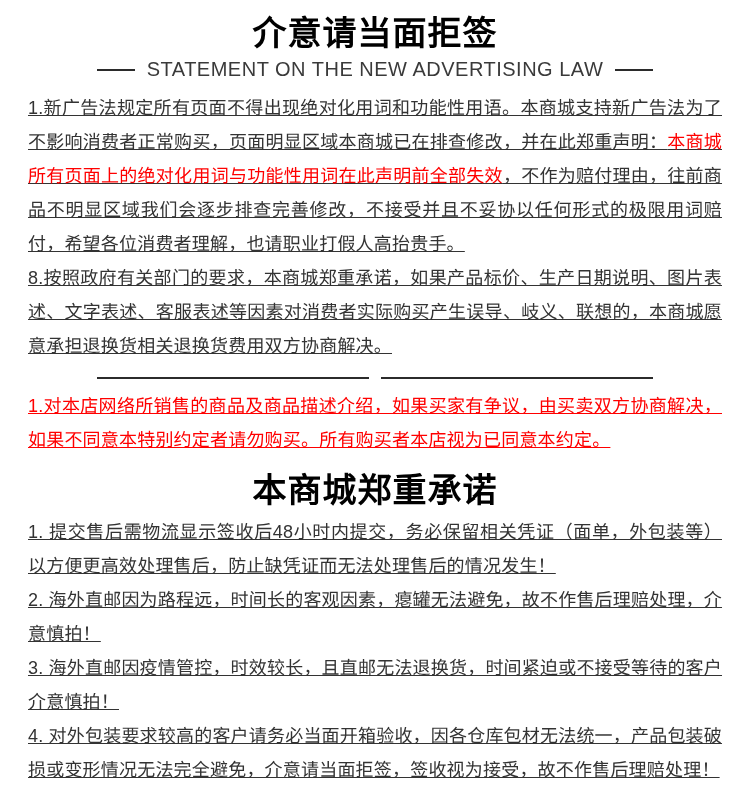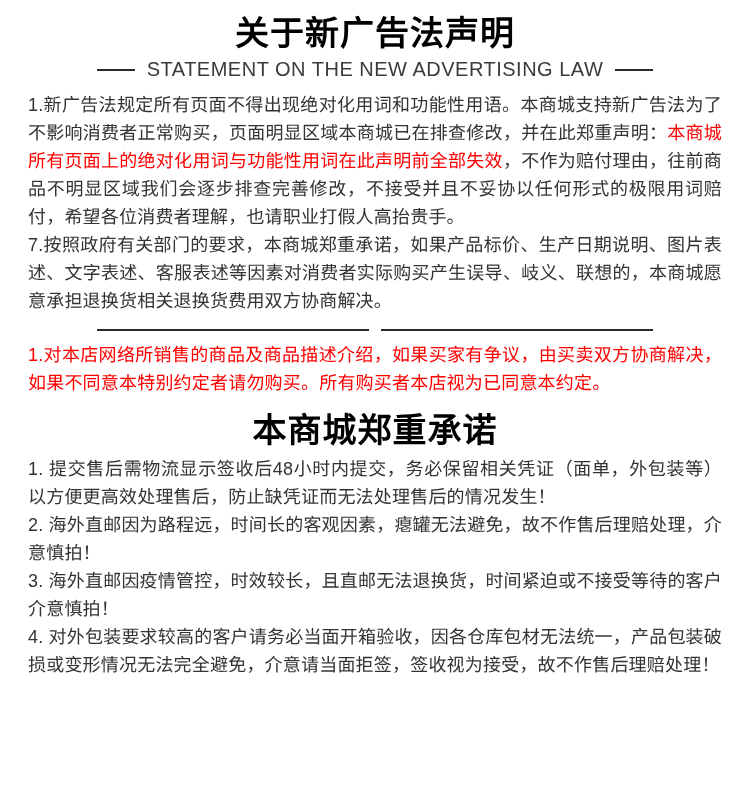--- a/index.html
+++ b/index.html
@@ -46,41 +46,42 @@
   .subtitle {
     white-space: nowrap;
     font-size: 20px;
     font-weight: 500;
     color: #3a3a3a;
     letter-spacing: 0.5px;
   }
   .body-text {
     margin: 0;
     font-size: 18px;
-    line-height: 28px;
+    line-height: 34px;
     color: #333333;
     text-align: justify;
     letter-spacing: 0.2px;
+    text-decoration: underline;
   }
   .red { color: #ff0000; }
 </style>
 </head>
 <body>
 
 <div class="page">
 
   <div class="section">
-    <h1 class="section-title">关于新广告法声明</h1>
+    <h1 class="section-title">介意请当面拒签</h1>
     <div class="subtitle-row">
       <span class="rule"></span>
       <span class="subtitle">STATEMENT ON THE NEW ADVERTISING LAW</span>
       <span class="rule"></span>
     </div>
     <p class="body-text"><span>1.新广告法规定所有页面不得出现绝对化用词和功能性用语。本商城支持新广告法为了不影响消费者正常购买，页面明显区域本商城已在排查修改，并在此郑重声明：</span><span class="red">本商城所有页面上的绝对化用词与功能性用词在此声明前全部失效</span><span>，不作为赔付理由，往前商品不明显区域我们会逐步排查完善修改，不接受并且不妥协以任何形式的极限用词赔付，希望各位消费者理解，也请职业打假人高抬贵手。</span></p>
-    <p class="body-text">7.按照政府有关部门的要求，本商城郑重承诺，如果产品标价、生产日期说明、图片表述、文字表述、客服表述等因素对消费者实际购买产生误导、岐义、联想的，本商城愿意承担退换货相关退换货费用双方协商解决。</p>
+    <p class="body-text">8.按照政府有关部门的要求，本商城郑重承诺，如果产品标价、生产日期说明、图片表述、文字表述、客服表述等因素对消费者实际购买产生误导、岐义、联想的，本商城愿意承担退换货相关退换货费用双方协商解决。</p>
   </div>
 
   <div class="section">
     <div class="subtitle-row">
       <span class="rule"></span>
       <span class="rule"></span>
     </div>
     <p class="body-text red">1.对本店网络所销售的商品及商品描述介绍，如果买家有争议，由买卖双方协商解决，如果不同意本特别约定者请勿购买。所有购买者本店视为已同意本约定。</p>
   </div>
 

